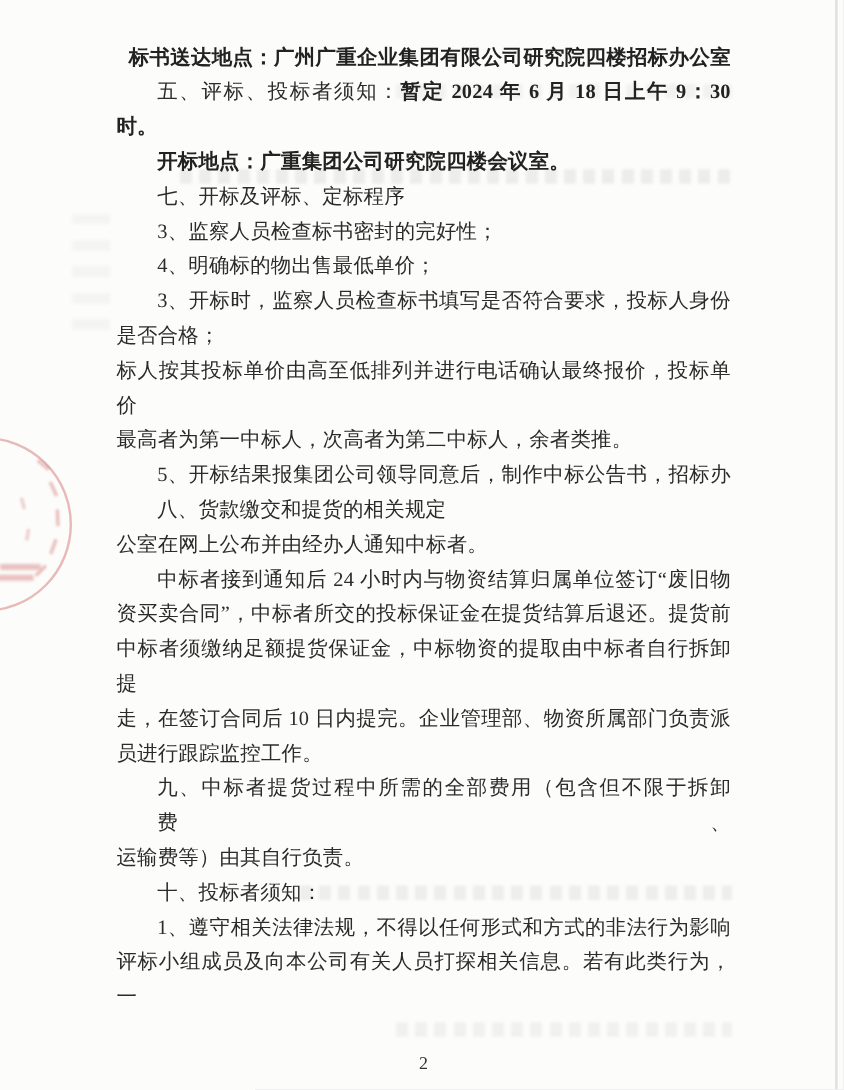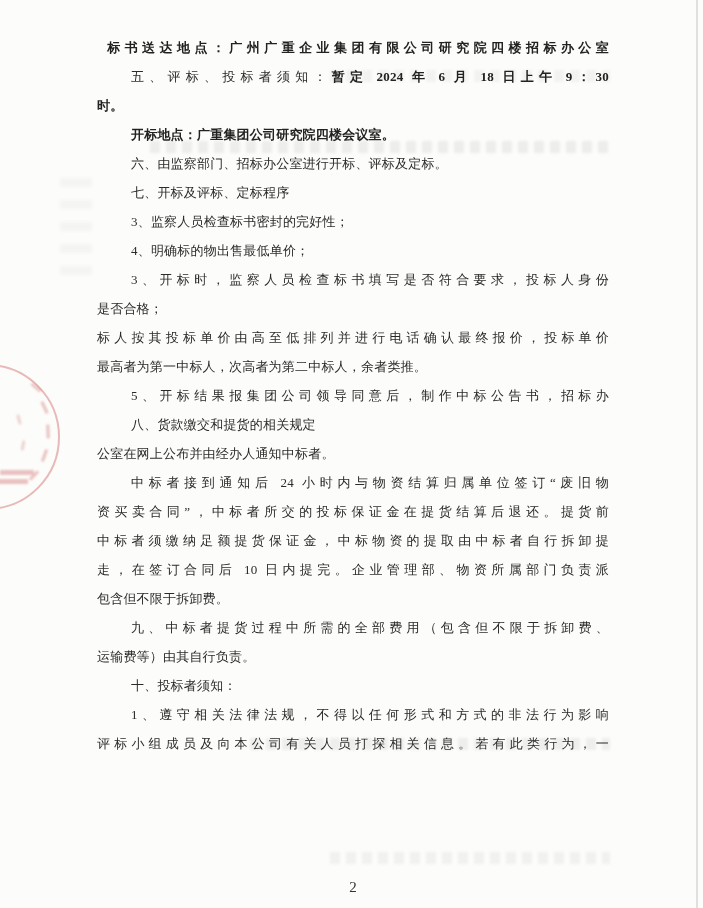--- a/index.html
+++ b/index.html
@@ -11,21 +11,21 @@
     font-family:"Liberation Serif","DejaVu Serif",serif;
     color:#2b2b2b;
   }
   .textblock{
     position:absolute;
     left:97px;top:33px;width:512px;
   }
   .line{
     min-height:29px;
     line-height:29px;
-    font-size:13px;
+    font-size:17px;
     letter-spacing:0.2px;
     white-space:normal;
   }
   .line.full{
     text-align:justify;
     text-align-last:justify;
   }
   .bold{font-weight:bold;color:#222;}
   
   .seal{
@@ -99,36 +99,35 @@
   <div class="ghost g3"></div>
   <div class="ghost g4"></div>
   <div class="ghost g5"></div>
   <div class="edge-line"></div>
 
   <div class="textblock">
       <div class="line full" style="padding-left: 10.2px;"><span class="bold">标书送达地点：广州广重企业集团有限公司研究院四楼招标办公室</span></div>
       <div class="line full" style="padding-left: 34px;"><span>五、评标、投标者须知：</span><span class="bold">暂定 2024 年 6 月 18 日上午 9：30</span></div>
       <div class="line" style="padding-left: 0px;"><span class="bold">时。</span></div>
       <div class="line" style="padding-left: 34px;"><span class="bold">开标地点：广重集团公司研究院四楼会议室。</span></div>
-      <div class="line" style="padding-left: 34px;"><span>六、由监察部门、招标办公室进行开标、评标及定标。</span></div>
       <div class="line" style="padding-left: 34px;"><span>七、开标及评标、定标程序</span></div>
       <div class="line" style="padding-left: 34px;"><span>3、监察人员检查标书密封的完好性；</span></div>
       <div class="line" style="padding-left: 34px;"><span>4、明确标的物出售最低单价；</span></div>
       <div class="line full" style="padding-left: 34px;"><span>3、开标时，监察人员检查标书填写是否符合要求，投标人身份</span></div>
       <div class="line" style="padding-left: 0px;"><span>是否合格；</span></div>
       <div class="line full" style="padding-left: 0px;"><span>标人按其投标单价由高至低排列并进行电话确认最终报价，投标单价</span></div>
       <div class="line" style="padding-left: 0px;"><span>最高者为第一中标人，次高者为第二中标人，余者类推。</span></div>
       <div class="line full" style="padding-left: 34px;"><span>5、开标结果报集团公司领导同意后，制作中标公告书，招标办</span></div>
       <div class="line" style="padding-left: 34px;"><span>八、货款缴交和提货的相关规定</span></div>
       <div class="line" style="padding-left: 0px;"><span>公室在网上公布并由经办人通知中标者。</span></div>
       <div class="line full" style="padding-left: 34px;"><span>中标者接到通知后 24 小时内与物资结算归属单位签订“废旧物</span></div>
       <div class="line full" style="padding-left: 0px;"><span>资买卖合同”，中标者所交的投标保证金在提货结算后退还。提货前</span></div>
       <div class="line full" style="padding-left: 0px;"><span>中标者须缴纳足额提货保证金，中标物资的提取由中标者自行拆卸提</span></div>
       <div class="line full" style="padding-left: 0px;"><span>走，在签订合同后 10 日内提完。企业管理部、物资所属部门负责派</span></div>
-      <div class="line" style="padding-left: 0px;"><span>包含但不限于拆卸费。</span></div>
+      <div class="line" style="padding-left: 0px;"><span>员进行跟踪监控工作。</span></div>
       <div class="line full" style="padding-left: 34px;"><span>九、中标者提货过程中所需的全部费用（包含但不限于拆卸费、</span></div>
       <div class="line" style="padding-left: 0px;"><span>运输费等）由其自行负责。</span></div>
       <div class="line" style="padding-left: 34px;"><span>十、投标者须知：</span></div>
       <div class="line full" style="padding-left: 34px;"><span>1、遵守相关法律法规，不得以任何形式和方式的非法行为影响</span></div>
       <div class="line full" style="padding-left: 0px;"><span>评标小组成员及向本公司有关人员打探相关信息。若有此类行为，一</span></div>
     </div>
 
   <div class="page-number">2</div>
 
 </div>

